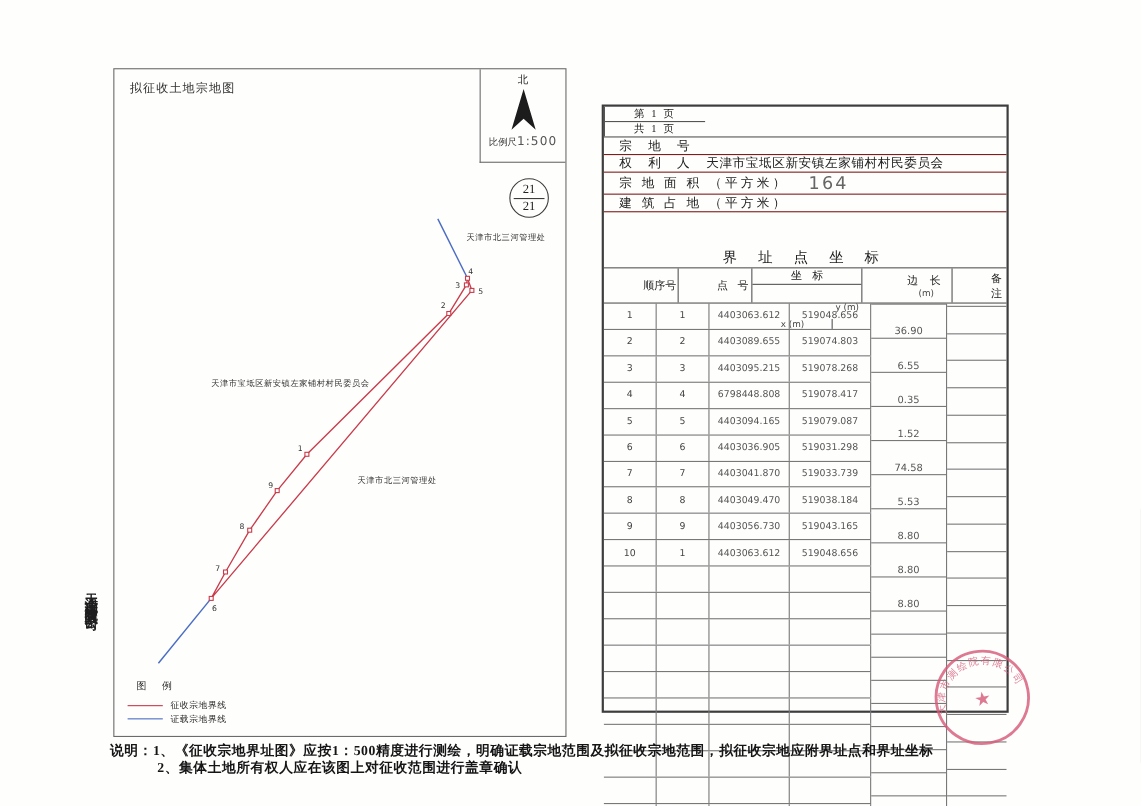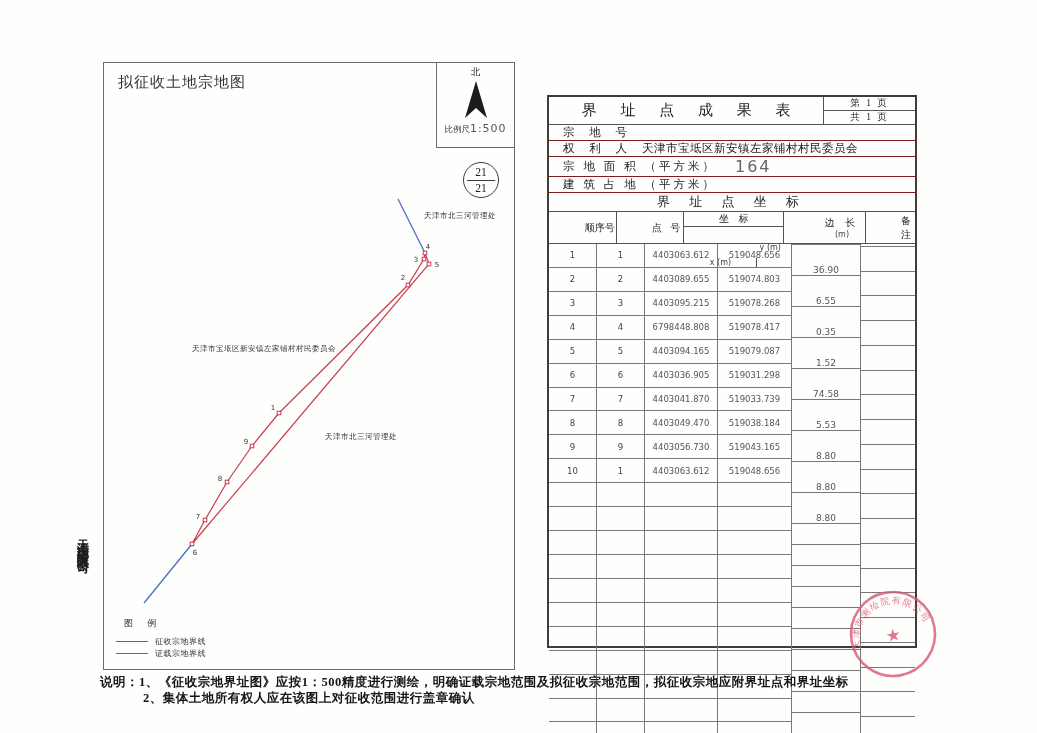--- a/index.html
+++ b/index.html
@@ -5,21 +5,21 @@
   * { margin:0; padding:0; box-sizing:border-box; }
   body { background:#e8e8e6; font-family:"Liberation Serif", serif; }
   .page { position:relative; width:1037px; height:733px; background:#fefefd; overflow:hidden; color:#2e2e2e; }
 
   .doc-title { position:absolute; top:22px; left:0; width:1037px; text-align:center;
     font-size:22px; font-weight:600; letter-spacing:3px; color:#1c1c1c; }
 
   
   .map-panel { position:absolute; left:103px; top:62px; width:412px; height:608px;
     border:1px solid #6b6b6b; }
-  .map-corner-label { position:absolute; left:14px; top:10px; font-size:15px; letter-spacing:1px; color:#333; }
+  .map-corner-label { position:absolute; left:14px; top:10px; font-size:11px; letter-spacing:1px; color:#333; }
   .north-box { position:absolute; right:0; top:0; width:78px; height:85px;
     border-left:1px solid #6b6b6b; border-bottom:1px solid #6b6b6b;
     display:flex; flex-direction:column; align-items:center; }
   .north-label { font-size:9.5px; margin-top:3px; color:#222; }
   .north-arrow { margin-top:1px; }
   .scale-line { font-size:8.5px; color:#333; margin-top:2px; white-space:nowrap; }
   .scale-value { font-family:"DejaVu Sans", sans-serif; font-size:11px; color:#555; letter-spacing:1px; }
   .sheet-circle { position:absolute; left:359px; top:99px; width:36px; height:36px;
     border:1.2px solid #3c3c3c; border-radius:50%; display:flex; flex-direction:column;
     align-items:center; justify-content:center; font-size:11.5px; color:#222; }
@@ -47,21 +47,21 @@
   .t-page-row { flex:1; display:flex; align-items:center; justify-content:center;
     font-size:9.5px; letter-spacing:2px; color:#222; }
   .t-page-row.first { border-bottom:1px solid #555; }
   .t-field { height:29px; border-bottom:1px solid #7f1d1d; display:flex; align-items:center;
     padding-left:14px; font-size:11.5px; color:#222; }
   .t-field-label { letter-spacing:3px; white-space:pre; }
   .t-field-value { margin-left:12px; letter-spacing:0.5px; }
   .t-field-value.big { font-family:"DejaVu Sans", sans-serif; font-size:16px; color:#666;
     letter-spacing:2px; margin-left:18px; }
   .t-coords-title { height:30px; border-bottom:1px solid #555; display:flex; align-items:center;
-    justify-content:center; font-size:13px; letter-spacing:8px; color:#1d1d1d; }
+    justify-content:center; font-size:13px; letter-spacing:8px; color:#1d1d1d;margin-top:32px; }
 
   .col-header { height:32px; border-bottom:1px solid #555; display:flex; font-size:10px; color:#222; }
   .ch-cell { display:flex; align-items:center; justify-content:center;margin-left:35px; }
   .ch-seq { width:48px; border-right:1px solid #555; }
   .ch-point { width:48px; border-right:1px solid #555; letter-spacing:3px; }
   .ch-coord { width:147px; border-right:1px solid #555; display:flex; flex-direction:column; }
   .ch-coord-top { height:16px; border-bottom:1px solid #555; display:flex; align-items:center;
     justify-content:space-around; padding:0 30px; }
   .ch-coord-bottom { flex:1; display:flex; font-family:"DejaVu Sans", sans-serif; font-size:8px; color:#444; }
   .ch-x { width:73px; border-right:1px solid #555; display:flex; align-items:center; justify-content:center;margin-top:31px; }
@@ -159,21 +159,20 @@
         <span class="legend-swatch" style="border-color:#4a6cc3;"></span>
         <span class="legend-label">证载宗地界线</span>
       </div>
     </div>
   </div>
 
   <div class="company-vertical">天津市测绘院有限公司</div>
 
   <div class="tbl">
     <div class="t-header">
-      <div class="t-title">界 址 点 成 果 表</div>
       <div class="t-pages">
         <div class="t-page-row first">第  1  页</div>
         <div class="t-page-row">共  1  页</div>
       </div>
     </div>
 
     <div class="t-field">
       <span class="t-field-label">宗  地  号</span>
       <span class="t-field-value"></span>
     </div>

